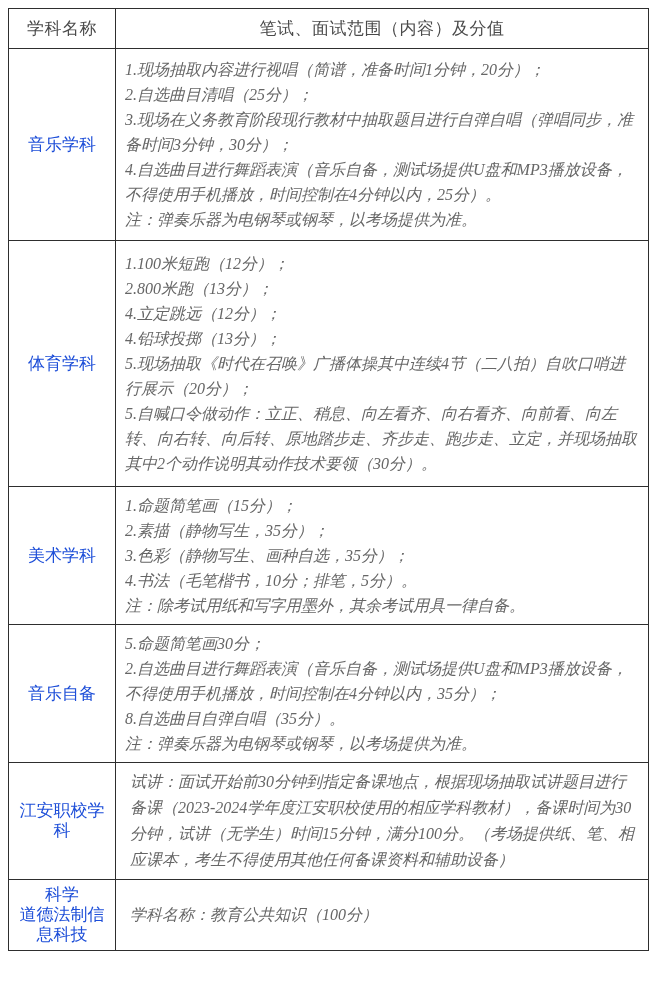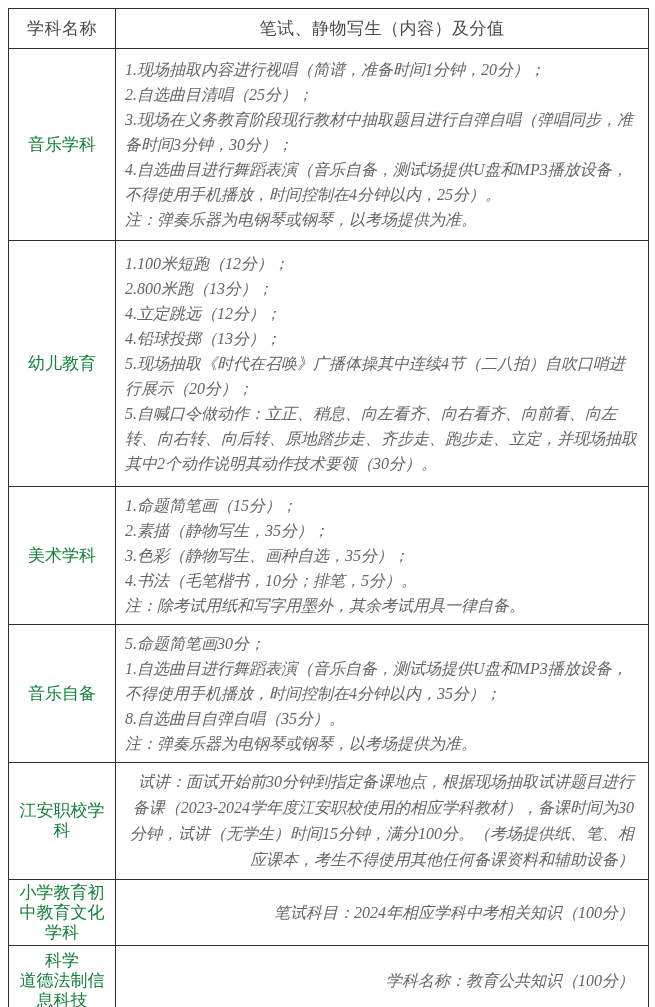--- a/index.html
+++ b/index.html
@@ -30,41 +30,41 @@
     font-weight: 400;
     color: #4a4a4a;
     text-align: center;
     letter-spacing: 0.5px;
   }
 
   
   th.subject-cell {
     font-size: 17px;
     font-weight: 400;
-    color: #15803d;
+    color: #1d4ed8;
     text-align: center;
     line-height: 20px;
     white-space: pre-line;
     padding: 2px 4px;
   }
 
   
   td.content-cell {
     font-family: "Liberation Serif", "DejaVu Serif", serif;
     font-style: italic;
     font-size: 16px;
     color: #666666;
     padding: 6px 10px 6px 9px;
     text-align: left;
   }
   td.content-cell .line {
     line-height: 25px;
   }
   tr.center-content td.content-cell {
-    text-align: right;
+    text-align: left;
     padding-left: 14px;
     padding-right: 14px;
   }
   tr.center-content td.content-cell .line {
     line-height: 26px;
   }
 
   
   tr.r-music   { height: 192px; }
   tr.r-pe      { height: 246px; }
@@ -78,36 +78,36 @@
 <body>
 
 <table class="exam-table">
   <colgroup>
     <col class="c-subject">
     <col class="c-content">
   </colgroup>
   <thead>
     <tr class="head-row">
       <th class="col-head">学科名称</th>
-      <th class="col-head">笔试、静物写生（内容）及分值</th>
+      <th class="col-head">笔试、面试范围（内容）及分值</th>
     </tr>
   </thead>
   <tbody>
     <tr class="r-music">
       <th class="subject-cell">音乐学科</th>
       <td class="content-cell">
           <p class="line">1.现场抽取内容进行视唱（简谱，准备时间1分钟，20分）；</p>
           <p class="line">2.自选曲目清唱（25分）；</p>
           <p class="line">3.现场在义务教育阶段现行教材中抽取题目进行自弹自唱（弹唱同步，准备时间3分钟，30分）；</p>
           <p class="line">4.自选曲目进行舞蹈表演（音乐自备，测试场提供U盘和MP3播放设备，不得使用手机播放，时间控制在4分钟以内，25分）。</p>
           <p class="line">注：弹奏乐器为电钢琴或钢琴，以考场提供为准。</p>
         </td>
     </tr>
     <tr class="r-pe">
-      <th class="subject-cell">幼儿教育</th>
+      <th class="subject-cell">体育学科</th>
       <td class="content-cell">
           <p class="line">1.100米短跑（12分）；</p>
           <p class="line">2.800米跑（13分）；</p>
           <p class="line">4.立定跳远（12分）；</p>
           <p class="line">4.铅球投掷（13分）；</p>
           <p class="line">5.现场抽取《时代在召唤》广播体操其中连续4节（二八拍）自吹口哨进行展示（20分）；</p>
           <p class="line">5.自喊口令做动作：立正、稍息、向左看齐、向右看齐、向前看、向左转、向右转、向后转、原地踏步走、齐步走、跑步走、立定，并现场抽取其中2个动作说明其动作技术要领（30分）。</p>
         </td>
     </tr>
     <tr class="r-art">
@@ -117,35 +117,29 @@
           <p class="line">2.素描（静物写生，35分）；</p>
           <p class="line">3.色彩（静物写生、画种自选，35分）；</p>
           <p class="line">4.书法（毛笔楷书，10分；排笔，5分）。</p>
           <p class="line">注：除考试用纸和写字用墨外，其余考试用具一律自备。</p>
         </td>
     </tr>
     <tr class="r-child">
       <th class="subject-cell">音乐自备</th>
       <td class="content-cell">
           <p class="line">5.命题简笔画30分；</p>
-          <p class="line">1.自选曲目进行舞蹈表演（音乐自备，测试场提供U盘和MP3播放设备，不得使用手机播放，时间控制在4分钟以内，35分）；</p>
+          <p class="line">2.自选曲目进行舞蹈表演（音乐自备，测试场提供U盘和MP3播放设备，不得使用手机播放，时间控制在4分钟以内，35分）；</p>
           <p class="line">8.自选曲目自弹自唱（35分）。</p>
           <p class="line">注：弹奏乐器为电钢琴或钢琴，以考场提供为准。</p>
         </td>
     </tr>
     <tr class="r-vschool center-content">
       <th class="subject-cell">江安职校学科</th>
       <td class="content-cell">
           <p class="line">试讲：面试开始前30分钟到指定备课地点，根据现场抽取试讲题目进行备课（2023-2024学年度江安职校使用的相应学科教材），备课时间为30分钟，试讲（无学生）时间15分钟，满分100分。（考场提供纸、笔、相应课本，考生不得使用其他任何备课资料和辅助设备）</p>
-        </td>
-    </tr>
-    <tr class="r-primary center-content">
-      <th class="subject-cell">小学教育初中教育文化学科</th>
-      <td class="content-cell">
-          <p class="line">笔试科目：2024年相应学科中考相关知识（100分）</p>
         </td>
     </tr>
     <tr class="r-science center-content">
       <th class="subject-cell">科学
 道德法制信息科技</th>
       <td class="content-cell">
           <p class="line">学科名称：教育公共知识（100分）</p>
         </td>
     </tr>
   </tbody>

